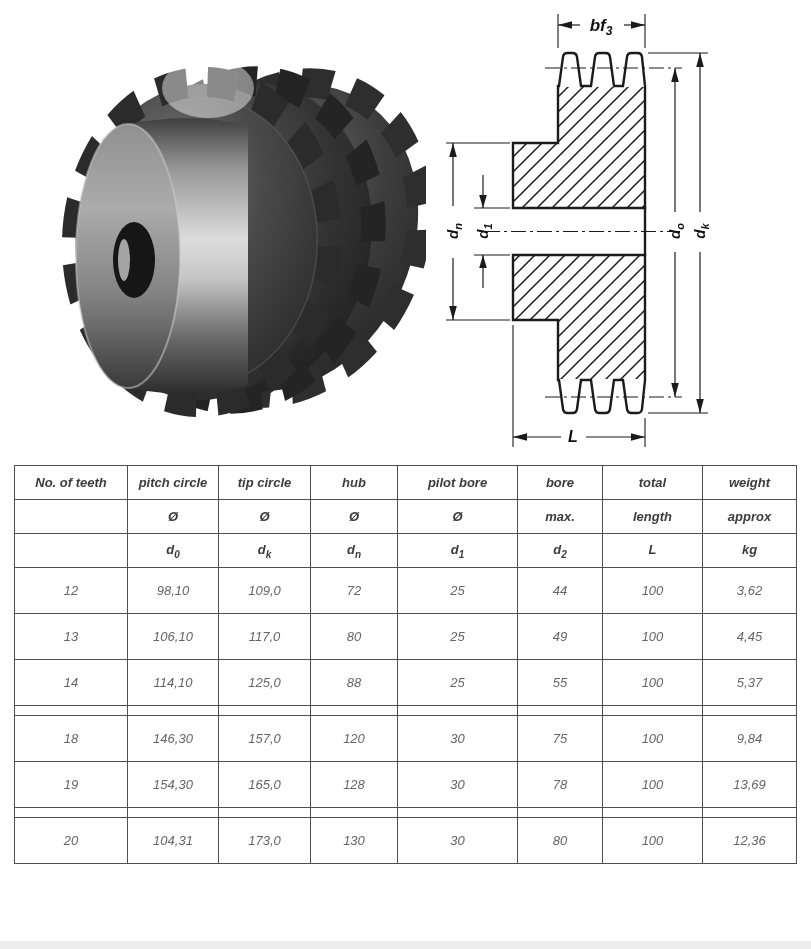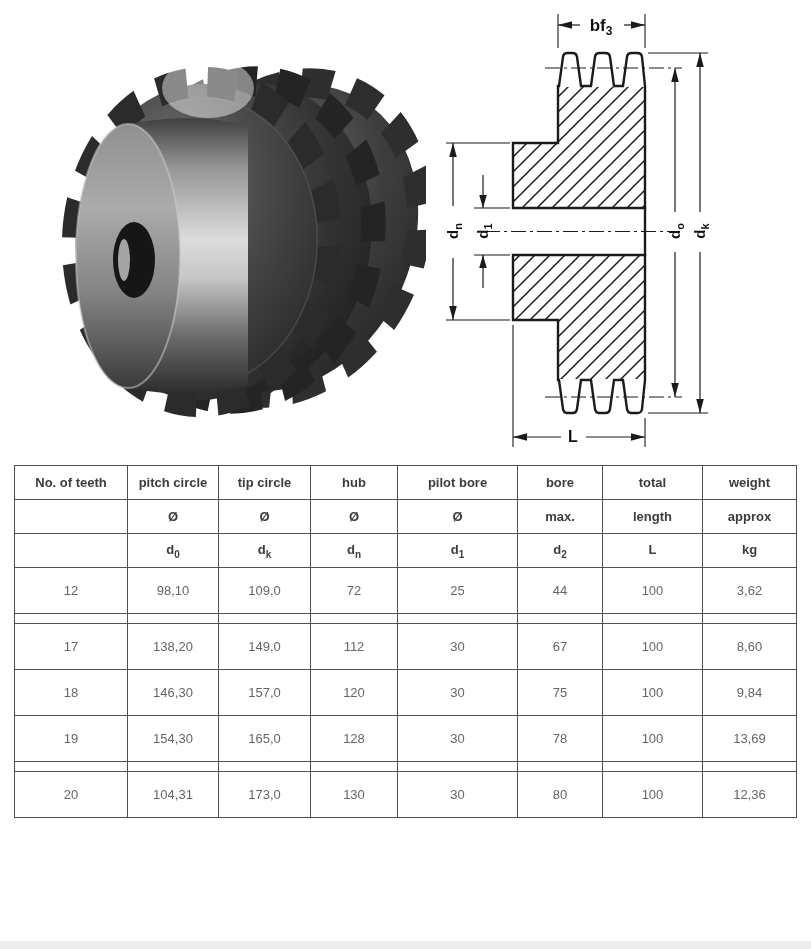--- a/index.html
+++ b/index.html
@@ -1,18 +1,18 @@
 <!DOCTYPE html>
 <html><head>
 <meta charset="utf-8">
 <style>
   html,body { margin:0; padding:0; background:#fff; }
   .page {
     position:relative; width:811px; height:949px; background:#ffffff;
-    font-family:"Liberation Sans","DejaVu Sans",sans-serif; overflow:hidden;
+    font-family:"Liberation Sans","DejaVu Sans",sans-serif; overflow:hidden;font-style:italic;
   }
   .photo-wrap { position:absolute; left:58px; top:26px; width:368px; height:414px; }
   .drawing-wrap { position:absolute; left:430px; top:0px; width:381px; height:458px; }
   .photo-wrap svg, .drawing-wrap svg { display:block; width:100%; height:100%; }
 
   
   .dtable {
     position:absolute; left:14px; top:465px; width:783px;
     border-collapse:collapse; table-layout:fixed; background:#404040;
   }
@@ -234,42 +234,52 @@
       <tr class="r-data">
         <td>12</td>
           <td>98,10</td>
           <td>109,0</td>
           <td>72</td>
           <td>25</td>
           <td>44</td>
           <td>100</td>
           <td>3,62</td>
       </tr>
+      <tr class="r-data">
+        <td>13</td>
+          <td>106,10</td>
+          <td>117,0</td>
+          <td>80</td>
+          <td>25</td>
+          <td>49</td>
+          <td>100</td>
+          <td>4,45</td>
+      </tr>
+      <tr class="r-data">
+        <td>14</td>
+          <td>114,10</td>
+          <td>125,0</td>
+          <td>88</td>
+          <td>25</td>
+          <td>55</td>
+          <td>100</td>
+          <td>5,37</td>
+      </tr>
 
       <tr class="r-sp">
         <td></td>
           <td></td>
           <td></td>
           <td></td>
         <td></td>
           <td></td>
           <td></td>
           <td></td>
       </tr>
 
-      <tr class="r-data">
-        <td>17</td>
-          <td>138,20</td>
-          <td>149,0</td>
-          <td>112</td>
-          <td>30</td>
-          <td>67</td>
-          <td>100</td>
-          <td>8,60</td>
-      </tr>
       <tr class="r-data">
         <td>18</td>
           <td>146,30</td>
           <td>157,0</td>
           <td>120</td>
           <td>30</td>
           <td>75</td>
           <td>100</td>
           <td>9,84</td>
       </tr>

